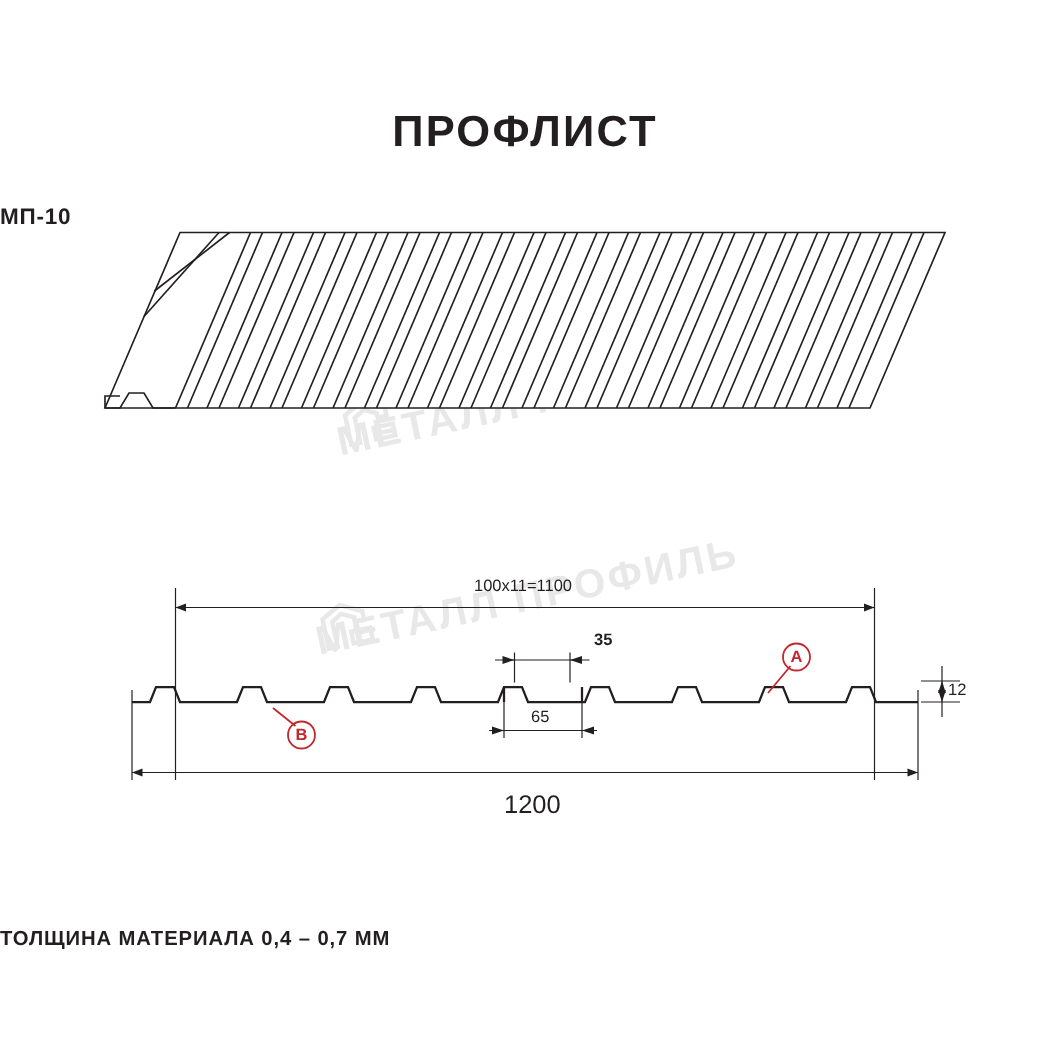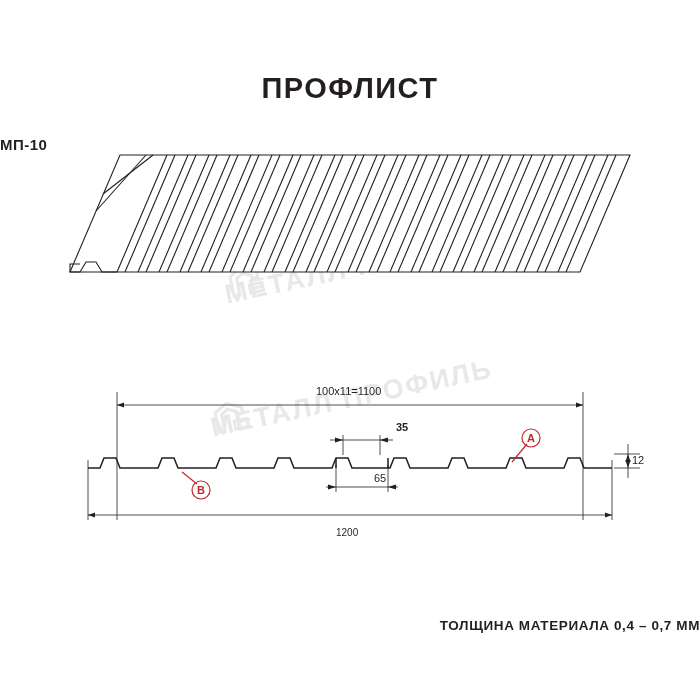--- a/index.html
+++ b/index.html
@@ -38,21 +38,21 @@
     font-weight: bold;
     letter-spacing: 0.5px;
     color: #231f20;
     margin-top: 32px;
   }
   .footnote {
     position: absolute;
     top: 618px;
     left: 0;
     width: 700px;
-    text-align: right;
+    text-align: left;
     font-size: 13.5px;
     font-weight: bold;
     letter-spacing: 0.6px;
     color: #231f20;
   }
   .svg-layer {
     position: absolute;
     top: 0;
     left: 0;
   }
@@ -250,22 +250,22 @@
       </g>
       <g fill="none" stroke="#c1272d" stroke-width="1.2">
         <circle cx="531" cy="438" r="9"></circle>
         <circle cx="201" cy="490" r="9"></circle>
       </g>
     </g>
   </svg>
 
   <div class="lbl" style="top:385px; left:316px;">100х11=1100</div>
   <div class="lbl" style="top:421px; left:396px;font-weight:bold;">35</div>
-  <div class="lbl" style="top:472px; left:354px;margin-left:20px;">65</div>
-  <div class="lbl" style="top:527px; left:336px; font-size:10px;">1200</div>
+  <div class="lbl" style="top:472px; left:354px;">65</div>
+  <div class="lbl" style="top:527px; left:336px; font-size:17px;">1200</div>
   <div class="lbl" style="top:454px; left:632px;">12</div>
 
   <div class="callout-letter" style="top:429px; left:522px;">A</div>
   <div class="callout-letter" style="top:481px; left:192px;">B</div>
 
   <div class="footnote">ТОЛЩИНА МАТЕРИАЛА 0,4 – 0,7 ММ</div>
 
 </div>
 
 </body></html>

